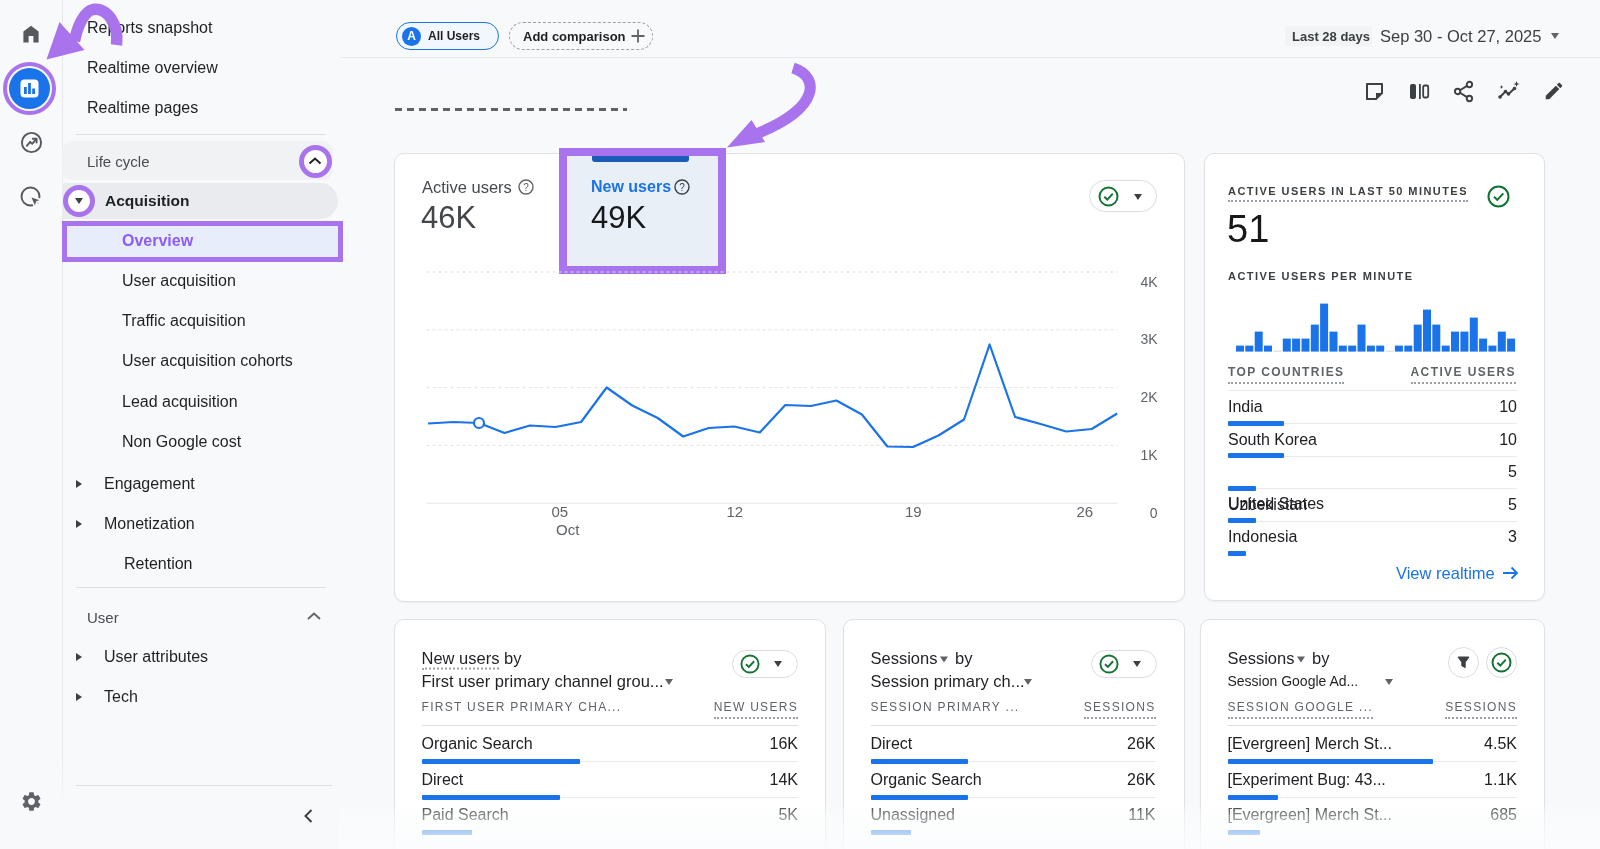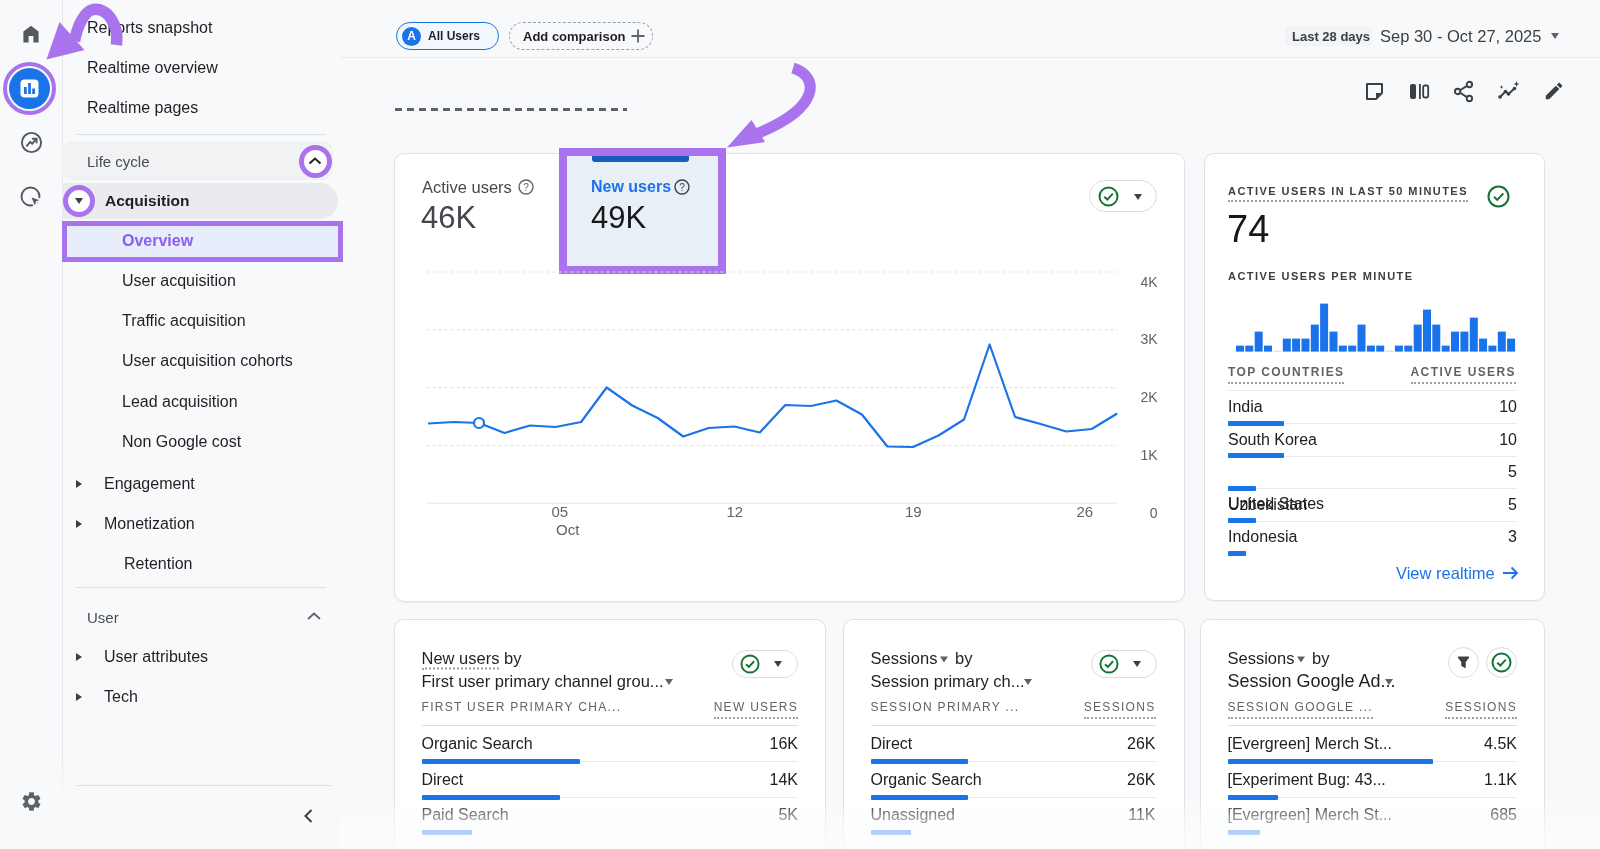--- a/index.html
+++ b/index.html
@@ -198,21 +198,21 @@
   <text x="682.5" y="364">26</text>
  </g>
 </svg>
 
 <div class="card" style="left:1203.5px;top:152.5px;width:341.5px;height:448px;"></div>
 <div class="abs dotted-u" style="left:1228px;top:185px;font-size:11px;letter-spacing:1.45px;color:#3c4043;font-weight:bold;">ACTIVE USERS IN LAST 50 MINUTES</div>
 <svg class="abs" style="left:1487px;top:185px;" width="23" height="23" viewBox="0 0 23 23">
       <circle cx="11.5" cy="11.5" r="10" fill="none" stroke="#137333" stroke-width="2"></circle>
       <path d="M7 11.8 L10.3 14.9 L16.3 8.3" fill="none" stroke="#137333" stroke-width="2"></path>
     </svg>
-<div class="abs" style="left:1227px;top:229px;transform:translateY(-50%);font-size:38px;color:#17181a;">74</div>
+<div class="abs" style="left:1227px;top:229px;transform:translateY(-50%);font-size:38px;color:#17181a;">51</div>
 <div class="abs" style="left:1228px;top:276px;transform:translateY(-50%);font-size:11px;letter-spacing:1.45px;color:#3c4043;font-weight:bold;">ACTIVE USERS PER MINUTE</div>
 <svg class="abs" style="left:1236px;top:300px;" width="280" height="52" viewBox="0 0 280 52">
  <rect x="0.0" y="45.6" width="8" height="6" fill="#1a73e8"></rect>
  <rect x="9.3" y="45.6" width="8" height="6" fill="#1a73e8"></rect>
  <rect x="18.7" y="31.6" width="8" height="20" fill="#1a73e8"></rect>
  <rect x="28.0" y="45.6" width="8" height="6" fill="#1a73e8"></rect>
  <rect x="37.4" y="50.6" width="8" height="1.2" fill="#dadce0"></rect>
  <rect x="46.8" y="38.6" width="8" height="13" fill="#1a73e8"></rect>
  <rect x="56.1" y="38.6" width="8" height="13" fill="#1a73e8"></rect>
  <rect x="65.5" y="38.6" width="8" height="13" fill="#1a73e8"></rect>
@@ -314,21 +314,21 @@
     <div class="rowval" style="right:444.5px;top:780px;">26K</div>
 <div class="rowname" style="left:870.5px;top:815px;">Unassigned</div>
     <div class="rowval" style="right:444.5px;top:815px;">11K</div>
 <div class="hline" style="left:870.5px;top:761px;width:285px;"></div>
 <div class="hline" style="left:870.5px;top:797px;width:285px;"></div>
 <div class="bluebar" style="left:870.5px;top:758.5px;width:97px;"></div>
 <div class="bluebar" style="left:870.5px;top:794.5px;width:97px;"></div>
 <div class="bluebar" style="left:870.5px;top:830px;width:40px;"></div>
 
 <div class="abs" style="left:1227.5px;top:658px;transform:translateY(-50%);font-size:16.5px;color:#1f2023;">Sessions<span style="display:inline-block;width:0;height:0;border-top:6px solid #5f6368;border-left:4.5px solid transparent;border-right:4.5px solid transparent;margin:0 2px 1px 3px;"></span> by</div>
-<div class="abs" style="left:1227.5px;top:681px;transform:translateY(-50%);font-size:18px;color:#1f2023;">Session Google Ad...</div>
+<div class="abs" style="left:1227.5px;top:681px;transform:translateY(-50%);font-size:14px;color:#1f2023;">Session Google Ad...</div>
 <div class="tri-d abs" style="left:1385px;top:679px;border-top-color:#5f6368;"></div>
 <div class="abs" style="left:1448px;top:647px;width:31px;height:31px;border:1px solid #dadce0;border-radius:50%;background:#fff;"></div>
 <svg class="abs" style="left:1456px;top:655px;" width="15" height="15" viewBox="0 0 15 15">
       <path d="M2 2 H13 L9.2 7.2 V12.6 L5.8 10.8 V7.2 Z" fill="#3c4043" stroke="#3c4043" stroke-width="1" stroke-linejoin="round"></path>
     </svg>
 <div class="abs" style="left:1486px;top:647px;width:31px;height:31px;border:1px solid #dadce0;border-radius:50%;background:#fff;"></div>
 <svg class="abs" style="left:1491px;top:652px;" width="21" height="21" viewBox="0 0 21 21">
       <circle cx="10.5" cy="10.5" r="9" fill="none" stroke="#137333" stroke-width="2"></circle>
       <path d="M6.3 10.8 L9.3 13.6 L14.8 7.6" fill="none" stroke="#137333" stroke-width="2"></path>
     </svg>

